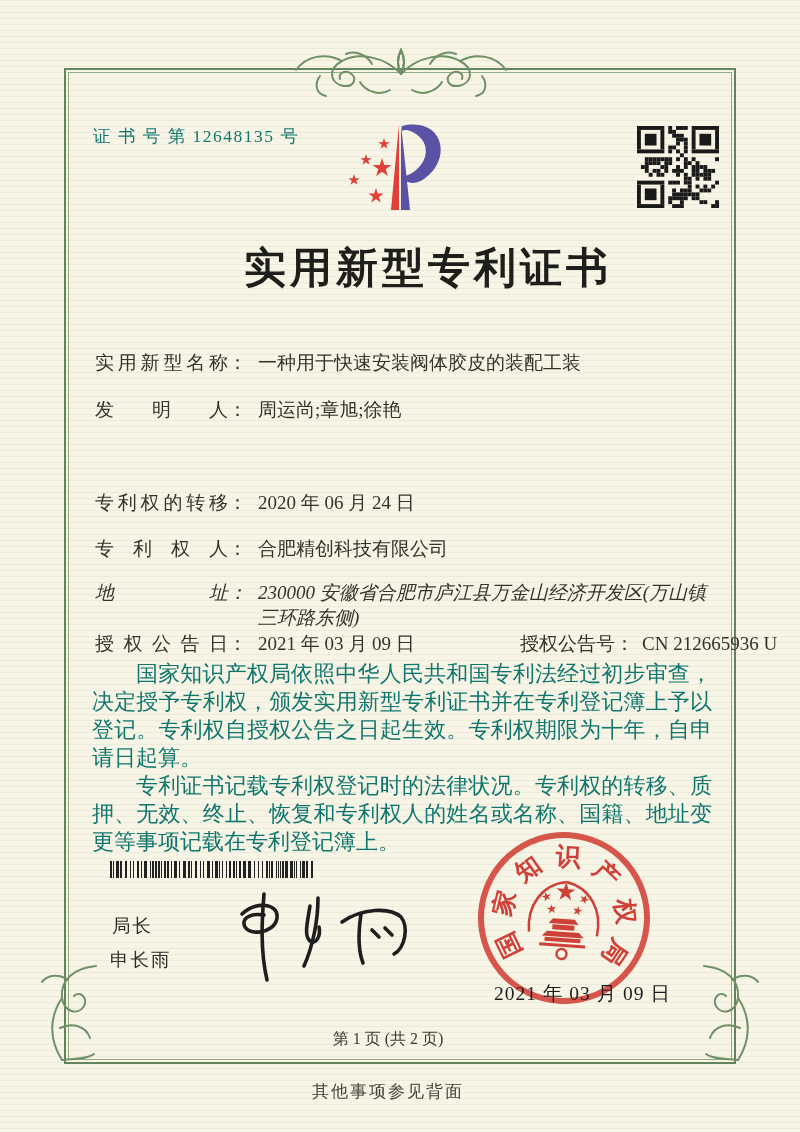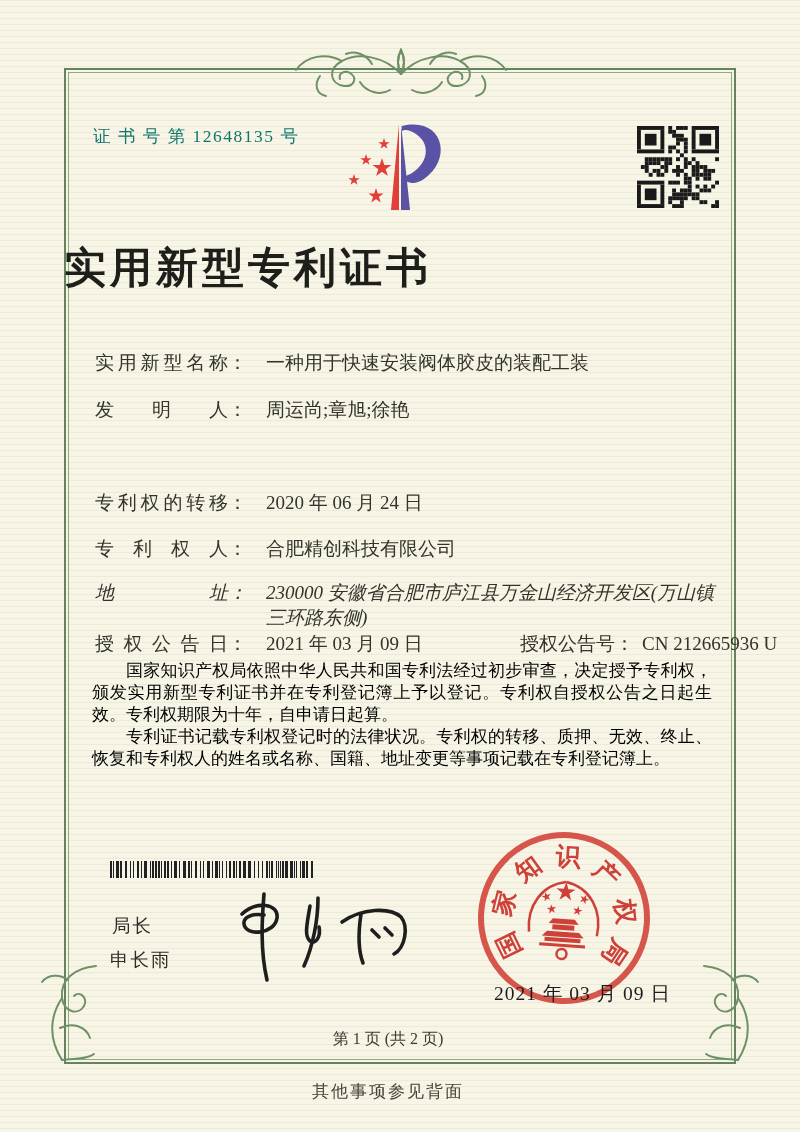--- a/index.html
+++ b/index.html
@@ -32,37 +32,37 @@
 
   .cert-number {
     position:absolute; left:93px; top:124px;
     font-size:17.5px; letter-spacing:1.5px; color:#0f766e;
   }
   .logo { position:absolute; left:344px; top:116px; }
   .qr  { position:absolute; left:637px; top:126px; width:82px; height:82px; }
 
   .title {
     position:absolute; left:64px; top:240px; width:548px;
-    text-align:left; font-size:42px; font-weight:600;
+    text-align:right; font-size:42px; font-weight:600;
     letter-spacing:4px; color:#1e1e1a;
   }
 
   .field-row { position:absolute; left:95px; font-size:19px; color:#33332b; }
   .field-label {
     display:inline-block; width:133px; vertical-align:top;
     text-align:justify; text-align-last:justify; text-justify:inter-character;
   }
   .field-colon { display:inline-block; vertical-align:top; }
-  .field-value { display:inline-block; vertical-align:top; margin-left:19px; }
+  .field-value { display:inline-block; vertical-align:top; margin-left:11px; }
   .field-value.wide { width:462px; line-height:25px; }
   .grant-no { position:absolute; left:425px; top:0; white-space:nowrap; }
 
   .body-text {
     position:absolute; left:92px; top:660px; width:620px;
-    font-size:17px; line-height:22px; color:#000000;
+    font-size:22px; line-height:28px; color:#0f766e;
     text-align:justify;
   }
   .body-text p { margin:0; text-indent:2em; }
 
   .barcode {
     position:absolute; left:110px; top:861px; width:203px; height:17px;
     display:flex; align-items:stretch;
   }
   .barcode .bar { height:100%; }
 

